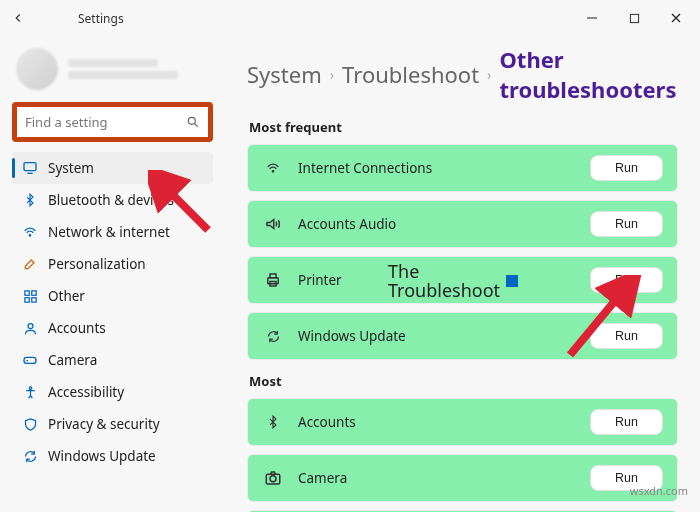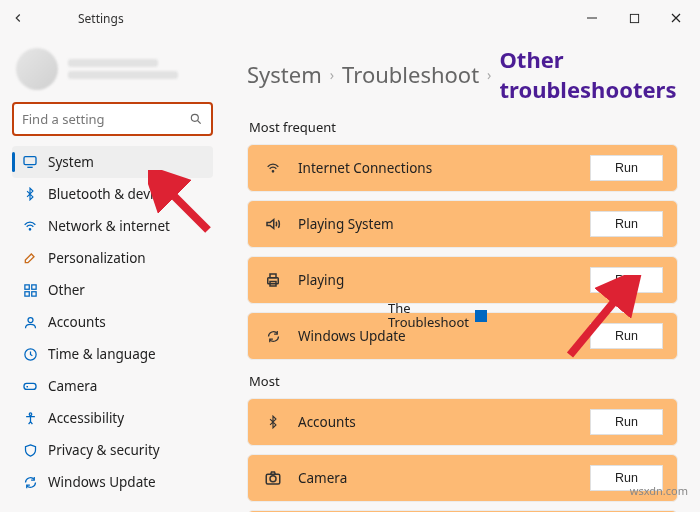--- a/index.html
+++ b/index.html
@@ -26,55 +26,55 @@
   .tb-right { margin-left: auto; display: flex; align-items: center; gap: 10px; }
   .tb-btn { width: 32px; height: 24px; display:flex; align-items:center; justify-content:center; color:#222; }
   .main { display: flex; height: calc(512px - 36px); }
   .sidebar { width: 225px; padding: 8px 12px; }
   .avatar-row { display:flex; align-items:center; gap:10px; padding:4px 4px 12px 4px; }
   .avatar { width: 42px; height: 42px; border-radius: 50%; background: linear-gradient(135deg,#e6e6e6,#d0d0d0); filter: blur(1px); }
   .avatar-text { flex:1; display:flex; flex-direction:column; gap:4px; }
   .blurline { height:8px; border-radius:3px; background:#e2e2e2; filter:blur(1px); }
   .search {
     display:flex; align-items:center; justify-content:space-between;
-    background:#fff; border:2px solid #c2410c; border-radius:4px;
+    background:#fff; border:5px solid #c2410c; border-radius:4px;
     padding:6px 8px; font-size:13px; color:#777; margin-bottom:10px;
   }
   .nav { display:flex; flex-direction:column; }
   .nav-item {
     display:flex; align-items:center; gap:10px;
     padding:7px 10px; border-radius:4px; font-size:13.5px; color:#222;
   }
   .nav-item.active { background:#eeeeee; position:relative; }
   .nav-item.active::before {
     content:""; position:absolute; left:0; top:6px; bottom:6px; width:3px;
     background:#0067c0; border-radius:2px;
   }
   .nav-icon { width:16px; height:16px; display:flex; align-items:center; justify-content:center; color:#0067c0; }
   .nav-icon.orange { color:#c96c1b; }
   .content { flex:1; padding:4px 22px 8px 22px; overflow:hidden; }
   .crumbs { display:flex; align-items:center; gap:8px; font-size:22px; margin:4px 0 14px 0; }
   .crumb { color:#666; }
   .crumb-sep { color:#aaa; font-size:14px; }
   .crumb-active { color:#4c1d95; font-weight:700; }
-  .section-label { font-weight:400; font-size:13px; color:#222; margin:4px 0 8px 2px; }
+  .section-label { font-weight:700; font-size:13px; color:#222; margin:4px 0 8px 2px; }
   .card {
-    background:#fdba74; border:1px solid #ececec; border-radius:6px;
+    background:#86efac; border:1px solid #ececec; border-radius:6px;
     display:flex; align-items:center; padding:10px 14px; margin-bottom:8px;
   }
   .card-icon { width:22px; height:22px; display:flex; align-items:center; justify-content:center; color:#333; margin-right:14px; }
   .card-body { flex:1; min-width:0; }
   .card-title { font-size:13.5px; color:#222; }
   .run-btn {
-    background:#fff; border:1px solid #e0e0e0; border-radius:0;
+    background:#fff; border:1px solid #e0e0e0; border-radius:8px;
     padding:5px 24px; font-size:12.5px; color:#222; cursor:pointer;
   }
   .watermark {
     position:absolute; left:388px; top:262px; display:flex; align-items:center; gap:6px;
-    font-size:13px; color:#222; z-index:5; pointer-events:none;margin-top:40px;
+    font-size:18px; color:#222; z-index:5; pointer-events:none;
   }
   .wm-sq { width:12px; height:12px; background:#0067c0; }
   .wm-txt { line-height:1.05; }
   .footer {
     position:absolute; right:12px; bottom:14px; font-size:11px; color:#888;
   }
   .arrow { position:absolute; pointer-events:none; z-index:6; }
 </style>
 </head>
 <body>
@@ -174,29 +174,20 @@
           <span class="nav-icon">
             <svg width="15" height="15" viewBox="0 0 24 24" fill="none" stroke="currentColor" stroke-width="2">
               <circle cx="12" cy="8" r="4"></circle>
               <path d="M4 21c0-4 4-6 8-6s8 2 8 6"></path>
             </svg>
           </span>
           <span>Accounts</span>
         </div>
         <div class="nav-item">
           <span class="nav-icon">
-            <svg width="15" height="15" viewBox="0 0 24 24" fill="none" stroke="currentColor" stroke-width="2">
-              <circle cx="12" cy="12" r="9"></circle>
-              <path d="M12 7v5l3 2"></path>
-            </svg>
-          </span>
-          <span>Time &amp; language</span>
-        </div>
-        <div class="nav-item">
-          <span class="nav-icon">
             <svg width="16" height="16" viewBox="0 0 24 24" fill="none" stroke="currentColor" stroke-width="2">
               <rect x="3" y="8" width="18" height="9" rx="4"></rect>
               <line x1="8" y1="12" x2="8" y2="14"></line>
               <line x1="7" y1="13" x2="9" y2="13"></line>
             </svg>
           </span>
           <span>Camera</span>
         </div>
         <div class="nav-item">
           <span class="nav-icon">
@@ -254,34 +245,34 @@
         </div>
         <div class="card">
           <div class="card-icon">
             <svg width="18" height="18" viewBox="0 0 24 24" fill="none" stroke="currentColor" stroke-width="2">
               <path d="M4 10v4h4l5 4V6l-5 4H4z"></path>
               <path d="M16 9c1 1 1 5 0 6"></path>
               <path d="M19 7c2 2 2 8 0 10"></path>
             </svg>
           </div>
           <div class="card-body">
-            <div class="card-title">Playing System</div>
+            <div class="card-title">Accounts Audio</div>
           </div>
           <button class="run-btn">Run</button>
         </div>
         <div class="card">
           <div class="card-icon">
             <svg width="18" height="18" viewBox="0 0 24 24" fill="none" stroke="currentColor" stroke-width="2">
               <rect x="5" y="9" width="14" height="8" rx="1"></rect>
               <rect x="8" y="4" width="8" height="5"></rect>
               <rect x="8" y="14" width="8" height="6"></rect>
             </svg>
           </div>
           <div class="card-body">
-            <div class="card-title">Playing</div>
+            <div class="card-title">Printer</div>
           </div>
           <button class="run-btn">Run</button>
         </div>
         <div class="card">
           <div class="card-icon">
             <svg width="15" height="15" viewBox="0 0 24 24" fill="none" stroke="currentColor" stroke-width="2">
               <path d="M4 12a8 8 0 0 1 14-5"></path>
               <path d="M20 12a8 8 0 0 1-14 5"></path>
               <path d="M18 3v5h-5M6 21v-5h5"></path>
             </svg>

